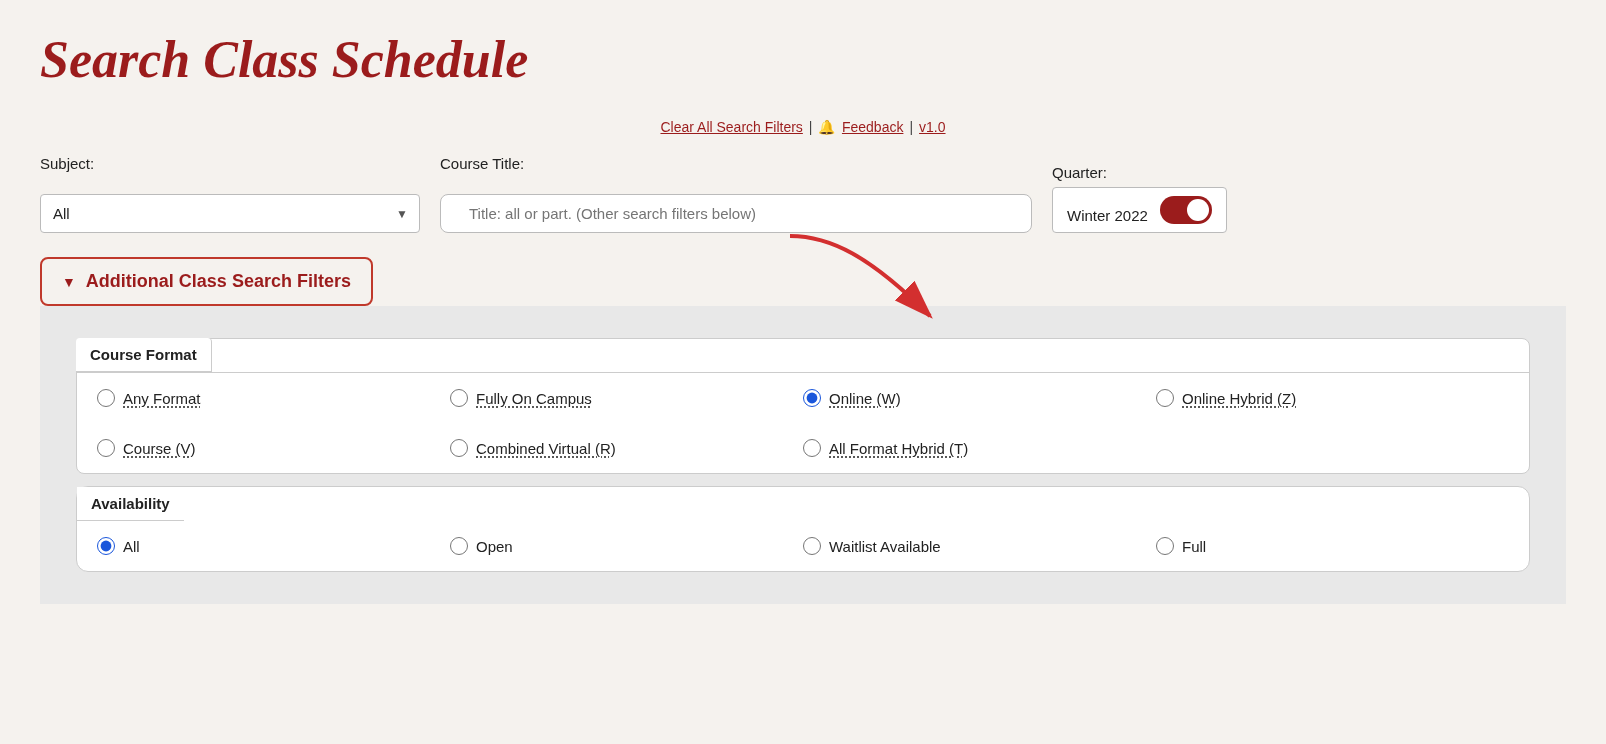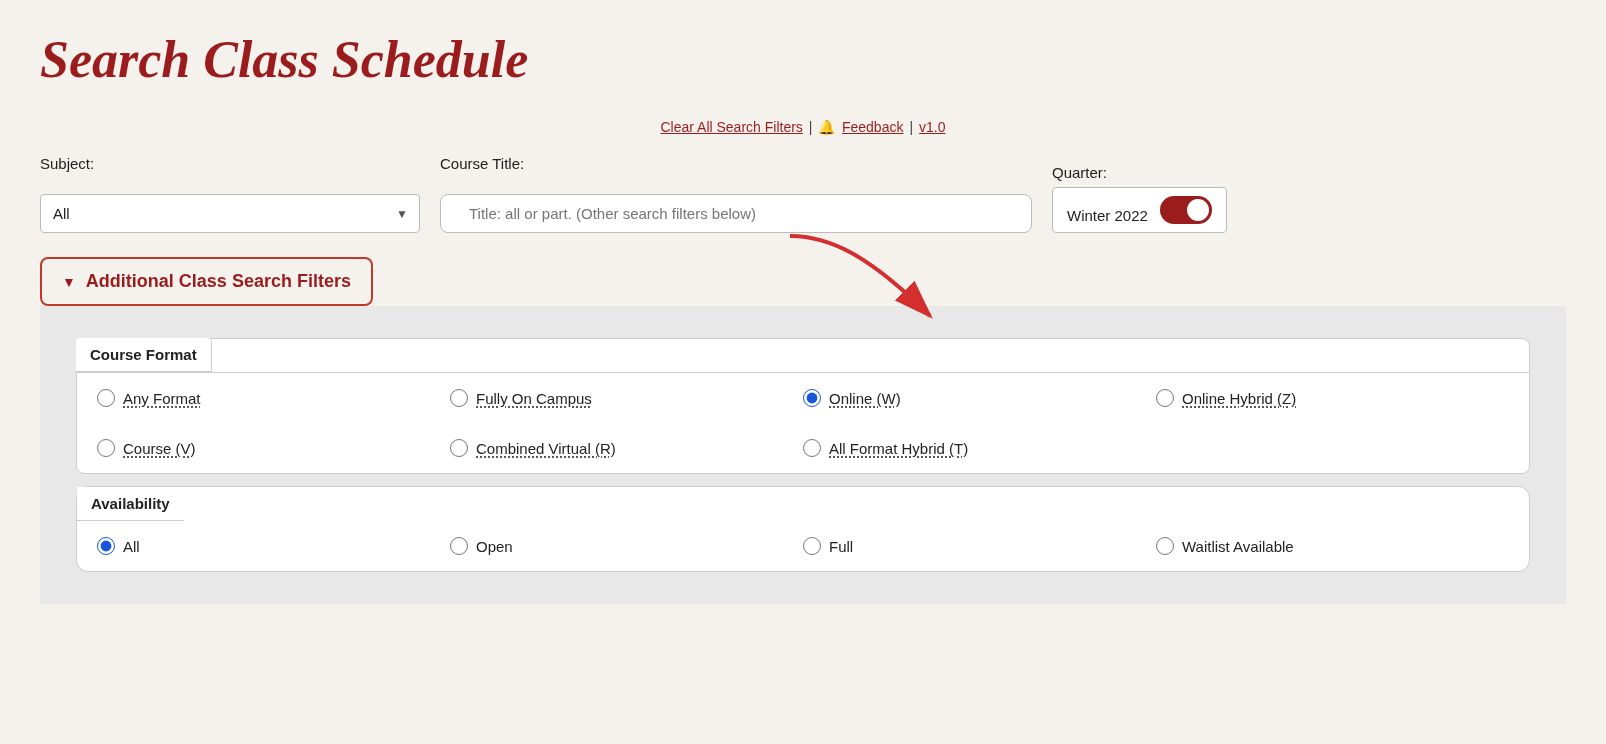--- a/index.html
+++ b/index.html
@@ -342,22 +342,22 @@
       <label class="radio-option">
         <input type="radio" name="availability" checked="" style="">
         <span>All</span>
       </label>
       <label class="radio-option">
         <input type="radio" name="availability" style="">
         <span>Open</span>
       </label>
       <label class="radio-option">
         <input type="radio" name="availability" style="">
+        <span>Waitlist Available</span>
+      </label>
+      <label class="radio-option">
+        <input type="radio" name="availability" style="">
         <span>Full</span>
       </label>
-      <label class="radio-option">
-        <input type="radio" name="availability" style="">
-        <span>Waitlist Available</span>
-      </label>
     </div>
   </div>
 
 </div>
 
 </body></html>

